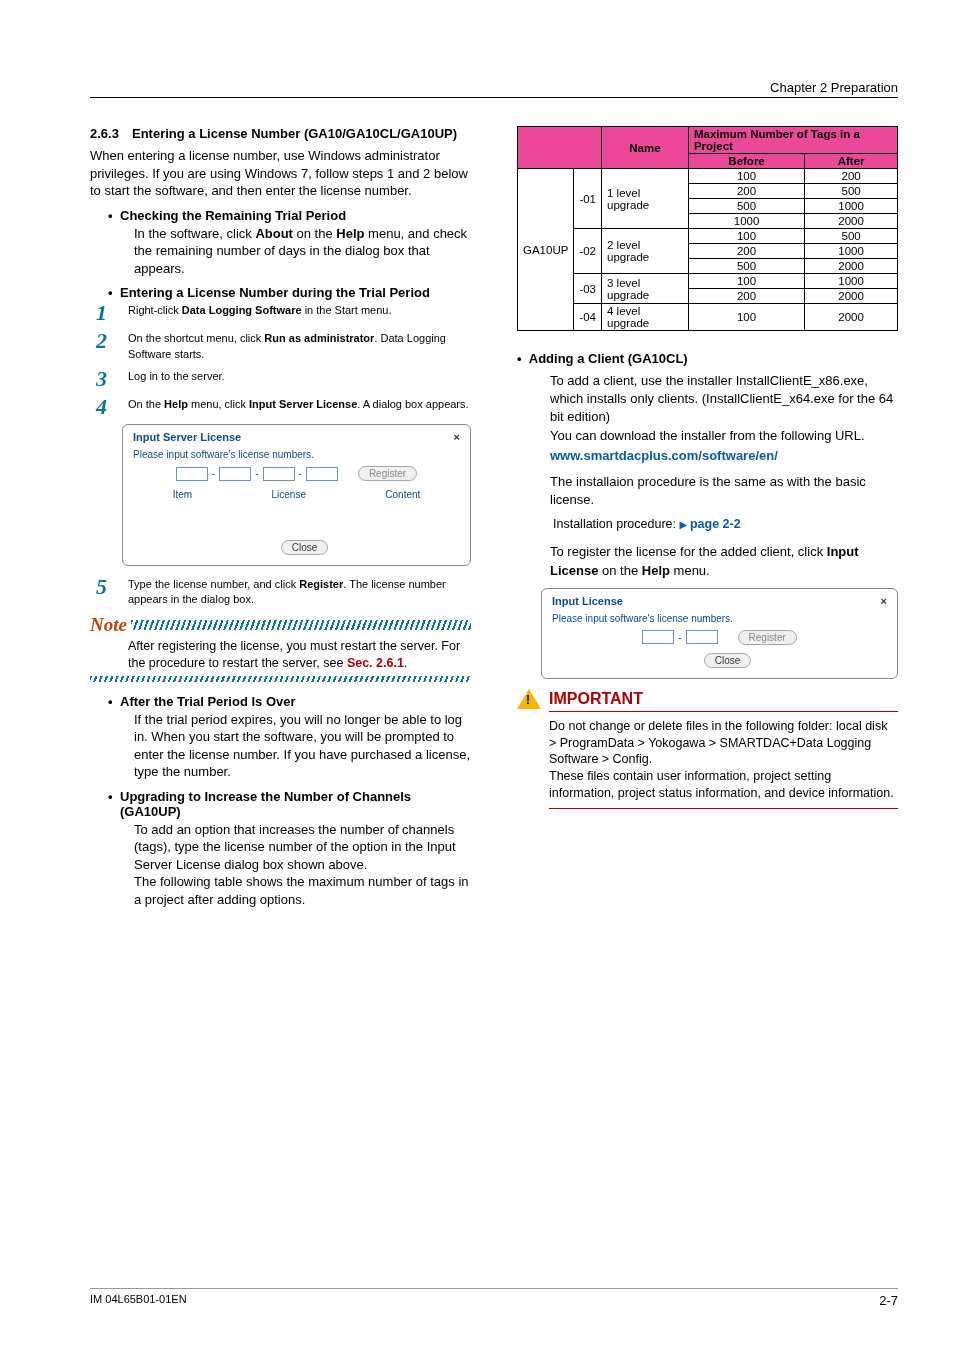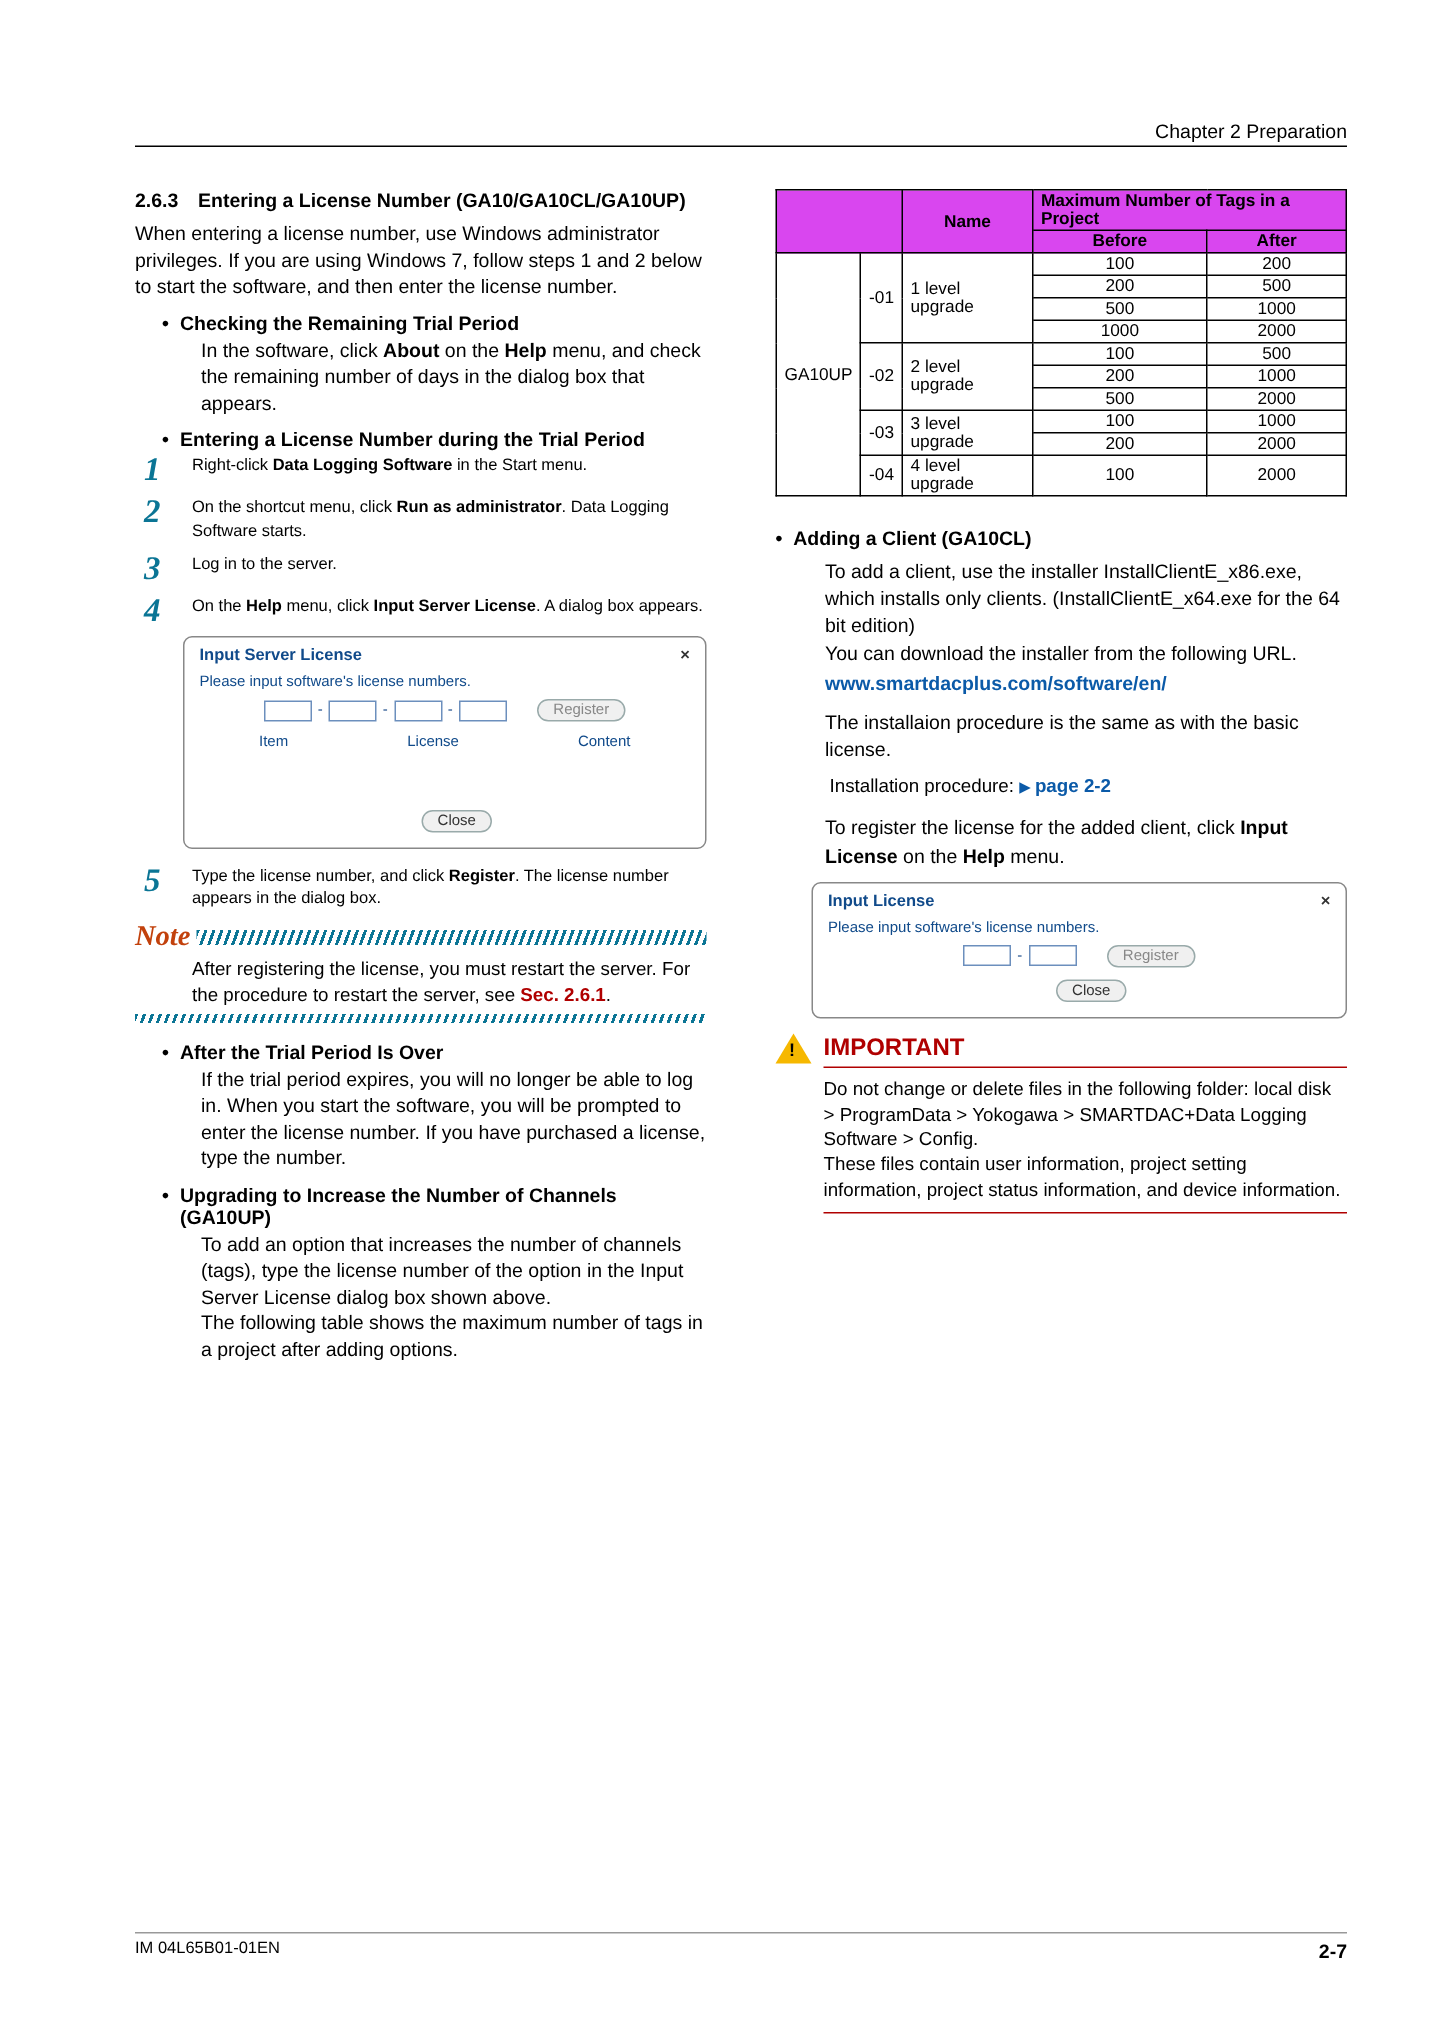--- a/index.html
+++ b/index.html
@@ -98,21 +98,21 @@
     border-collapse: collapse;
     font-size: 11.5px;
     width: 100%;
     margin-bottom: 20px;
   }
   table.upgrade th, table.upgrade td {
     border: 1px solid #000;
     padding: 1px 5px;
     text-align: left;
   }
-  table.upgrade th { background:#d946ef; font-weight:bold; text-align:center; }
+  table.upgrade th { background:#ec4899; font-weight:bold; text-align:center; }
   table.upgrade .num { text-align:center; }
   .subh { font-size:13px; font-weight:bold; margin: 4px 0 6px 0;}
   .rbody { margin-left:33px; font-size:13px; line-height:1.4; margin-bottom:8px;}
   .install-line { margin-left:36px; font-size:12.5px; margin-bottom:12px;}
   .tri { color:#0b5aa8; font-size:10px; }
   .important-box { margin-top:10px; }
   .imp-header { display:flex; align-items:center; gap:8px; margin-bottom:2px;}
   .imp-icon {
     width:0;height:0;
     border-left:12px solid transparent;
@@ -123,21 +123,21 @@
   .imp-icon::after{
     content:"!";
     position:absolute;
     left:-3px; top:4px;
     font-size:12px; font-weight:bold; color:#000;
   }
   .imp-title { color:#b00000; font-size:16px; font-weight:bold; }
   .imp-rule { border-top:1px solid #b00000; margin:2px 0 6px 0; margin-left:32px;}
   .imp-body { margin-left:32px; font-size:12.5px; line-height:1.35; }
   .footer { position:absolute; bottom:42px; left:90px; right:56px; display:flex; justify-content:space-between; font-size:11px; border-top:1px solid #999; padding-top:4px;}
-  .footer .pg { font-weight:bold; font-size:13px;}
+  .footer .pg { font-weight:normal; font-size:13px;}
 </style>
 </head>
 <body>
 
 <div class="page">
   <div class="chapter-header">Chapter 2  Preparation</div>
 
   <div class="columns">
 
     <div class="col">

